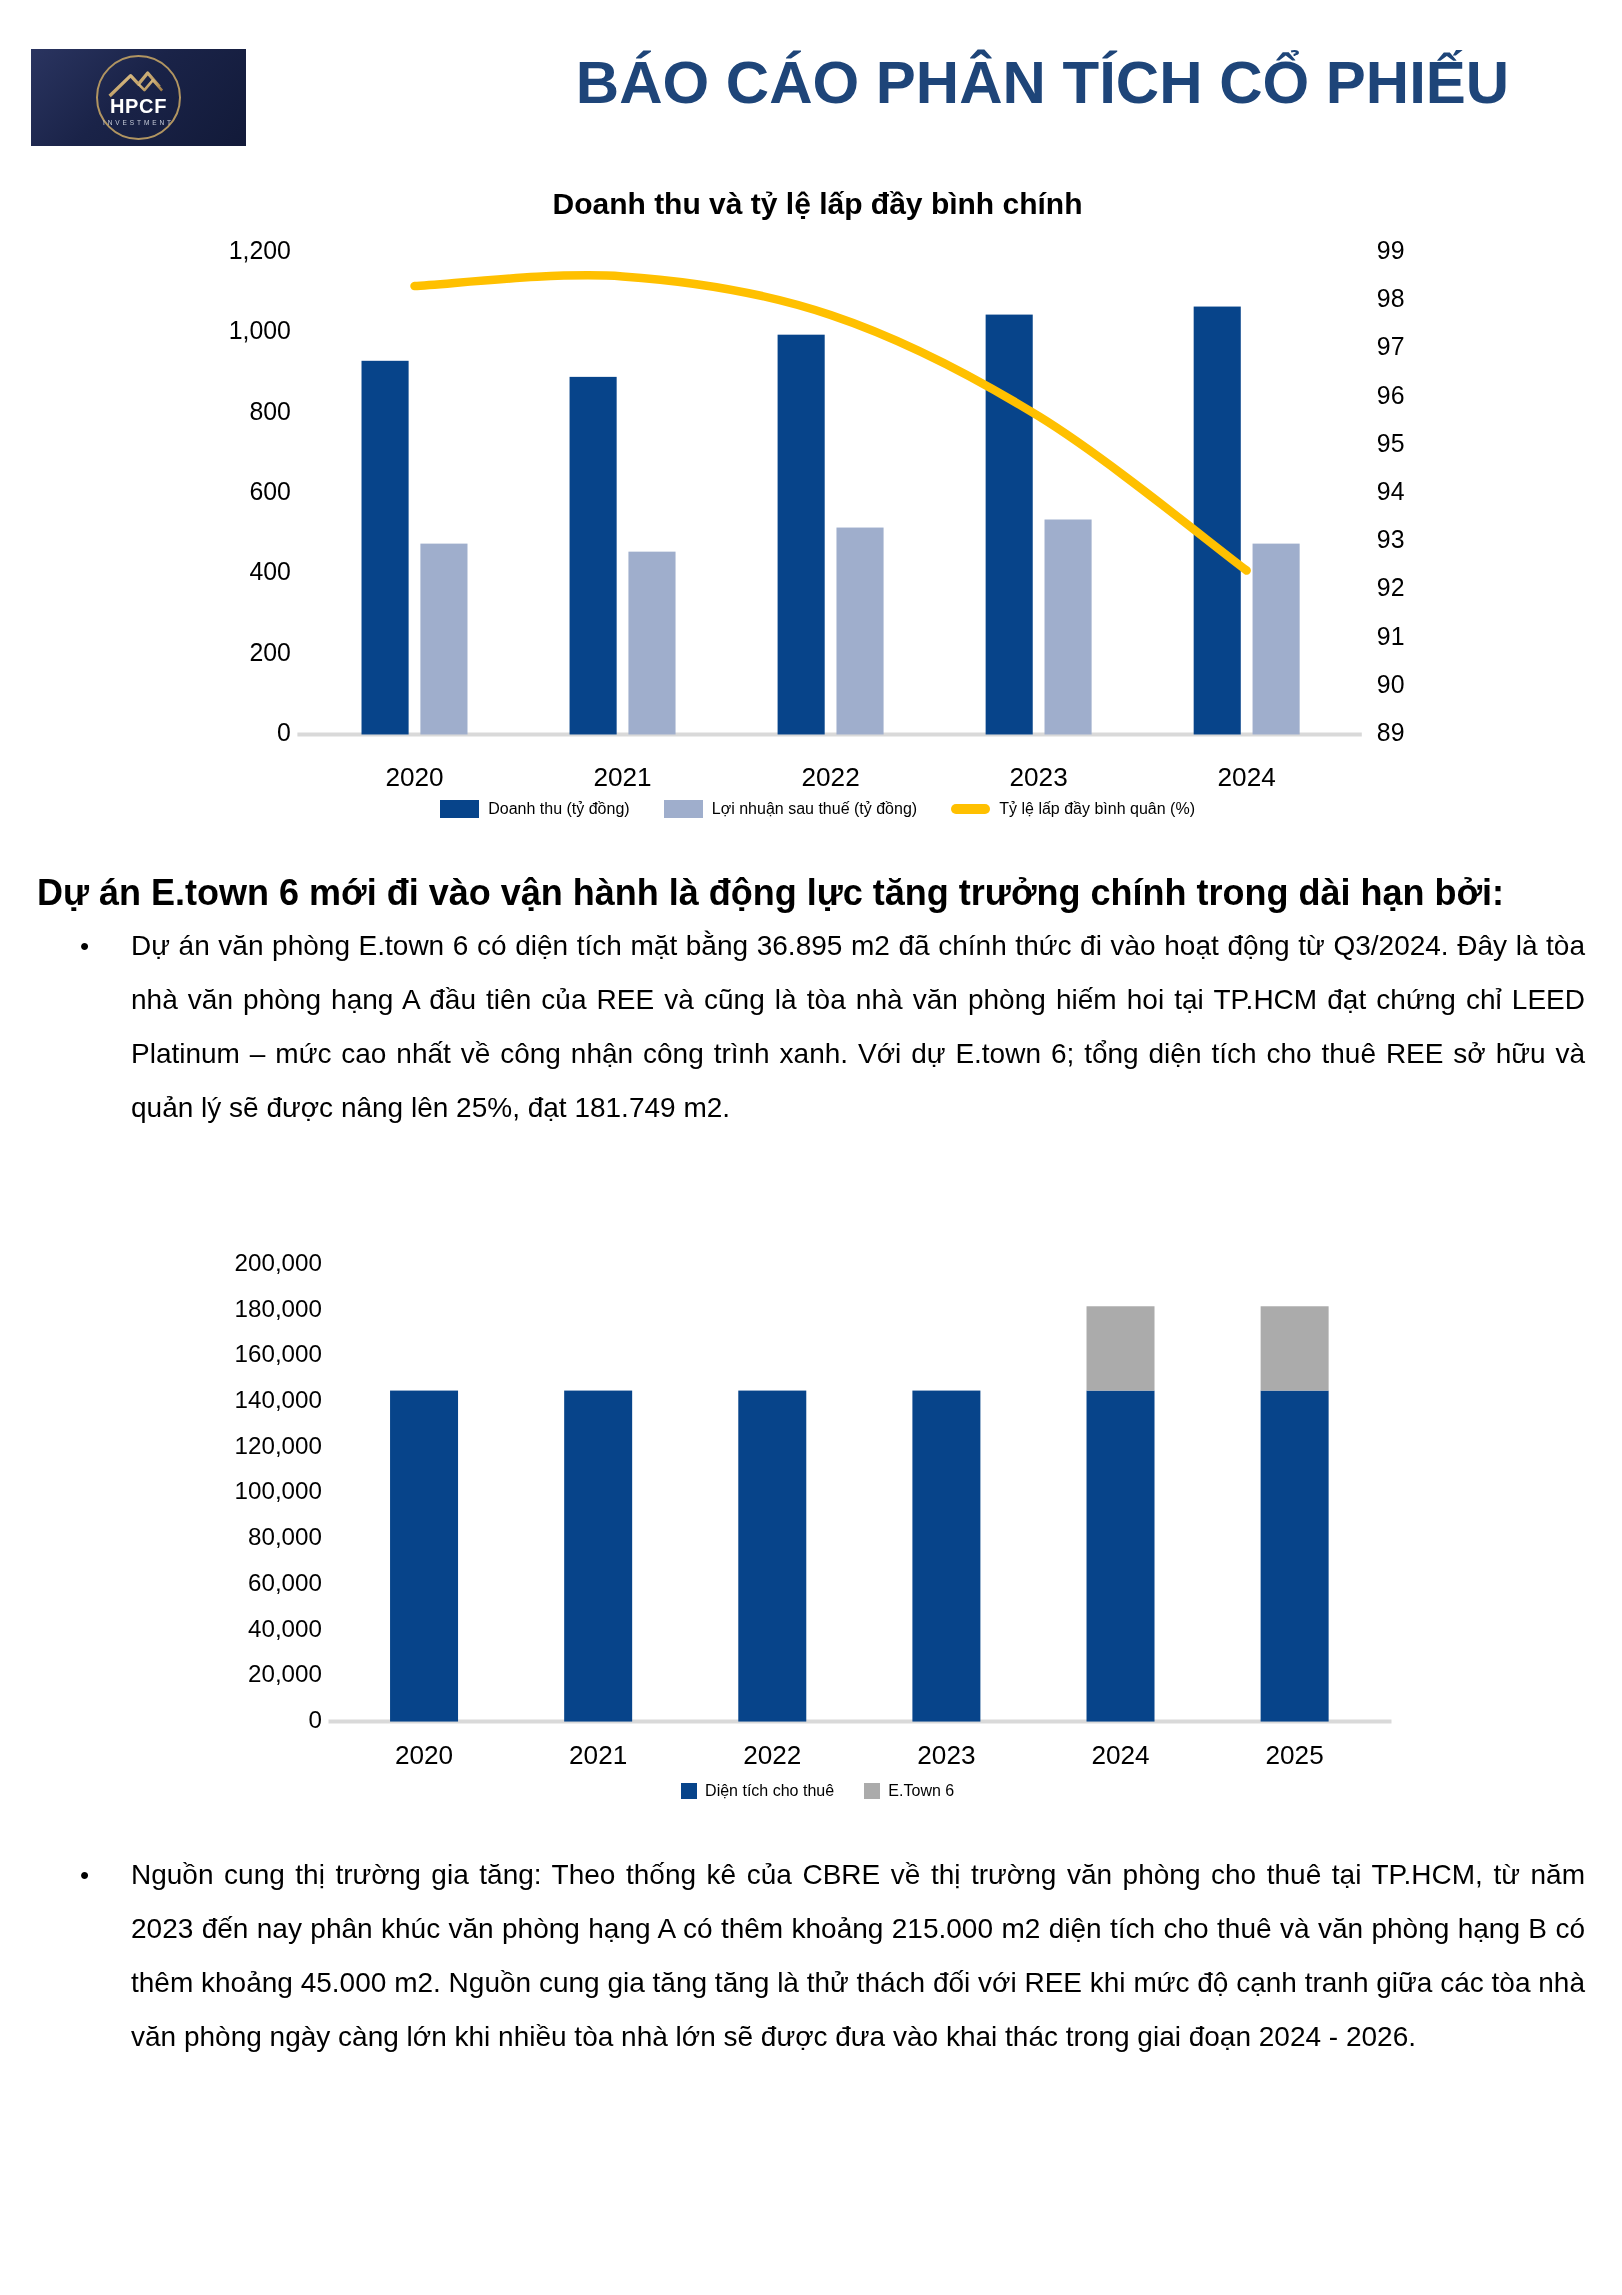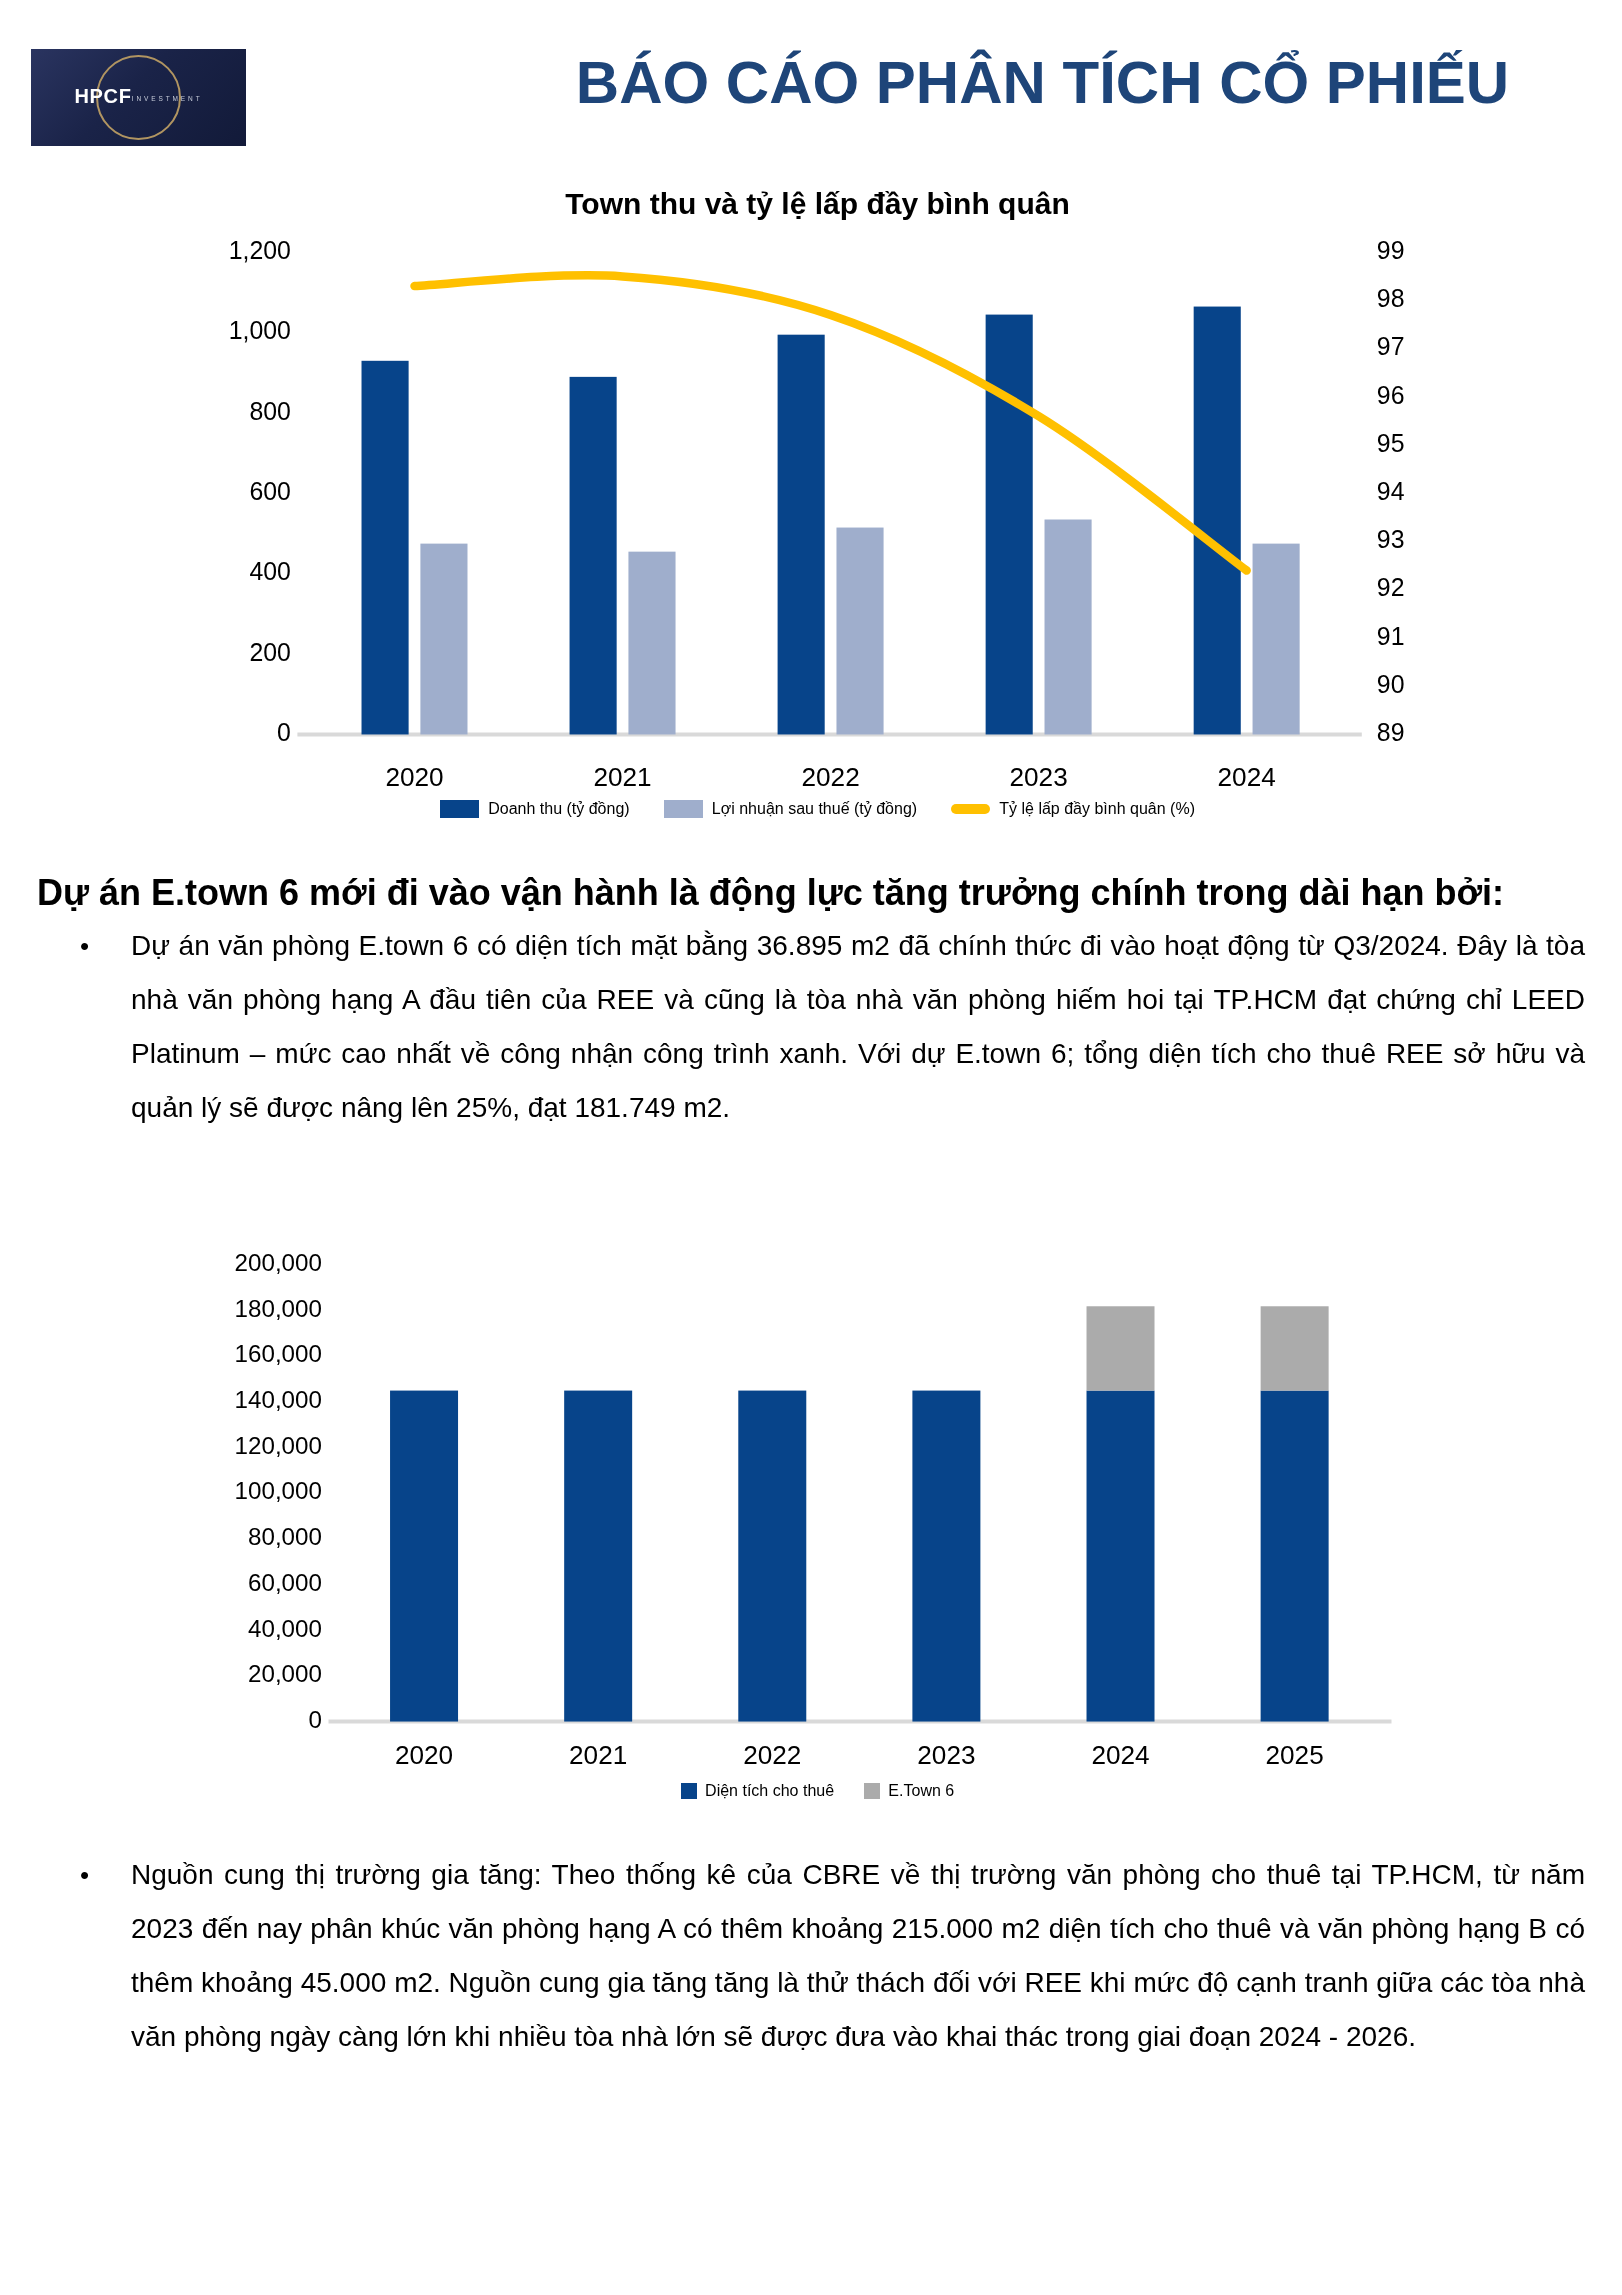--- a/index.html
+++ b/index.html
@@ -12,21 +12,21 @@
 
   
   .logo{
     left:31px;top:49px;width:215px;height:97px;
     background:linear-gradient(135deg,#2a3460 0%,#1a2348 45%,#121a39 100%);
     display:flex;align-items:center;justify-content:center;
   }
   .logo-ring{
     width:81px;height:81px;border-radius:50%;
     border:2px solid #b19561;
-    display:flex;flex-direction:row;align-items:center;justify-content:center;
+    display:flex;flex-direction:column;align-items:center;justify-content:center;
   }
   .logo-brand{font-size:20px;font-weight:bold;color:#ffffff;letter-spacing:0.7px;line-height:19.6px;margin-top:-1.3px;}
   .logo-sub{font-size:6.5px;color:#c8cdda;letter-spacing:2.9px;margin-top:2.6px;}
   .page-title{
     left:509px;top:47px;width:1067px;text-align:center;
     font-size:60px;line-height:72px;font-weight:bold;letter-spacing:0px;
   }
 
   
   .chart-title{left:196px;width:1243px;text-align:center;font-weight:bold;color:#000;}
@@ -65,21 +65,21 @@
       <path d="M4 41 L36 10 L48 23 L62 6 L80 27" fill="none" stroke="url(#gold)" stroke-width="5" stroke-linejoin="round"></path>
       <path d="M48 23 L57 32 L70 17 L84 33" fill="none" stroke="url(#gold)" stroke-width="4" stroke-linejoin="round"></path>
     </svg>
     <div class="logo-brand">HPCF</div>
     <div class="logo-sub">INVESTMENT</div>
   </div>
 </div>
 
 <div class="abs page-title" id="page-title" style="color: rgb(30, 69, 121);">BÁO CÁO PHÂN TÍCH CỔ PHIẾU</div>
 
-<div class="abs chart-title c1-title">Town thu và tỷ lệ lấp đầy bình quân</div>
+<div class="abs chart-title c1-title">Doanh thu và tỷ lệ lấp đầy bình chính</div>
 
 <svg id="chart1-svg" class="abs" style="left:196px;top:177px" width="1243" height="674" viewBox="300 270 1900 1030">
     <text x="445" y="1122" font-size="38" text-anchor="end" dominant-baseline="middle" fill="#000">0</text>
     <text x="445" y="999.1666666666666" font-size="38" text-anchor="end" dominant-baseline="middle" fill="#000">200</text>
     <text x="445" y="876.3333333333334" font-size="38" text-anchor="end" dominant-baseline="middle" fill="#000">400</text>
     <text x="445" y="753.5" font-size="38" text-anchor="end" dominant-baseline="middle" fill="#000">600</text>
     <text x="445" y="630.6666666666667" font-size="38" text-anchor="end" dominant-baseline="middle" fill="#000">800</text>
     <text x="445" y="507.83333333333326" font-size="38" text-anchor="end" dominant-baseline="middle" fill="#000">1,000</text>
     <text x="445" y="385" font-size="38" text-anchor="end" dominant-baseline="middle" fill="#000">1,200</text>
     <text x="2105" y="1122" font-size="38" text-anchor="start" dominant-baseline="middle" fill="#000">89</text>

